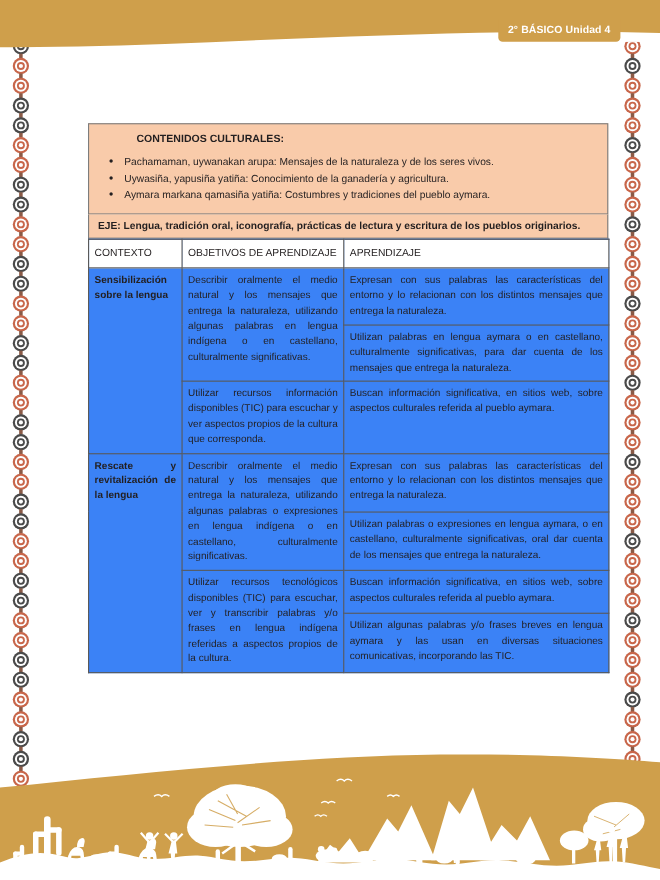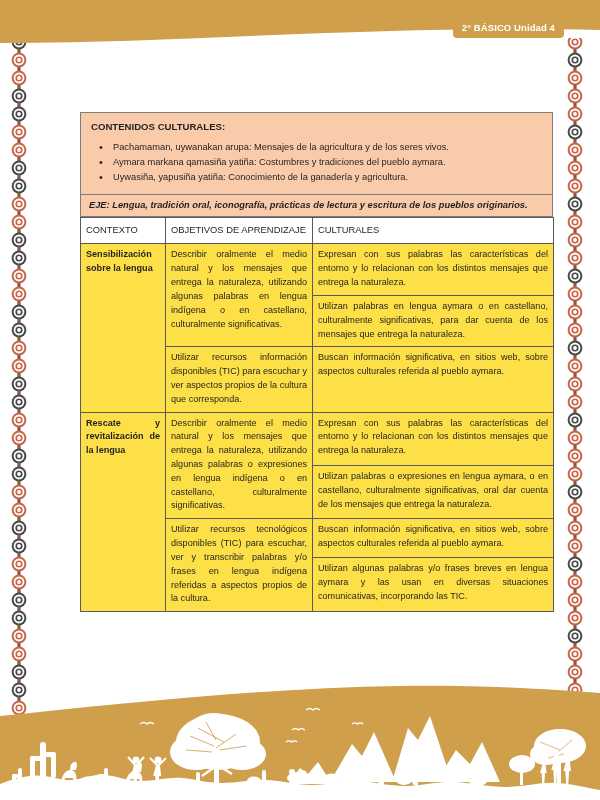--- a/index.html
+++ b/index.html
@@ -76,20 +76,21 @@
     background: #f9cbaa;
     border: 1px solid #7d7d7d;
     padding: 8px 10px 9px 10px;
     box-sizing: border-box;
   }
   .cc-title {
     font-size: 9.6px;
     font-weight: bold;
     color: #231f20;
     margin-bottom: 8px;
+    margin-left: 33px;
   }
   .cc-list {
     margin: 0;
     padding: 0;
     list-style: none;
   }
   .cc-list li {
     font-size: 9.3px;
     color: #231f20;
     line-height: 1.62;
@@ -109,30 +110,29 @@
   
   .eje-bar {
     background: #f9cbaa;
     border: 1px solid #7d7d7d;
     border-top: none;
     padding: 5px 8px 6px 8px;
     box-sizing: border-box;
     font-size: 9.3px;
     color: #231f20;
     font-weight: bold;
-    font-style: italic;
   }
   .eje-bar .eje-label { font-weight: bold; }
 
   
   table.oa-table {
     border-collapse: collapse;
     width: 473px;
     table-layout: fixed;
-    background: #fde047;
+    background: #3b82f6;
   }
   table.oa-table col.c-ctx  { width: 85px;  }
   table.oa-table col.c-obj  { width: 147px; }
   table.oa-table col.c-ind  { width: 241px; }
 
   table.oa-table th,
   table.oa-table td {
     border: 1px solid #595959;
     vertical-align: top;
     padding: 4px 5px 5px 5px;
@@ -257,46 +257,46 @@
       <use href="#quad2" y="652"></use>
     </svg>
   </div>
 
   <div class="content">
 
     <div class="cc-box">
       <div class="cc-title">CONTENIDOS CULTURALES:</div>
       <ul class="cc-list">
         <li>
-          <span class="term">Pachamaman, uywanakan arupa</span><span>: Mensajes de la agricultura y de los seres vivos.</span>
+          <span class="term">Pachamaman, uywanakan arupa</span><span>: Mensajes de la naturaleza y de los seres vivos.</span>
+        </li>
+        <li>
+          <span class="term">Uywasiña, yapusiña yatiña</span><span>: Conocimiento de la ganadería y agricultura.</span>
         </li>
         <li>
           <span class="term">Aymara markana qamasiña yatiña</span><span>: Costumbres y tradiciones del pueblo aymara.</span>
-        </li>
-        <li>
-          <span class="term">Uywasiña, yapusiña yatiña</span><span>: Conocimiento de la ganadería y agricultura.</span>
         </li>
       </ul>
     </div>
 
     <div class="eje-bar">
       <span class="eje-label">EJE:</span><span> Lengua, tradición oral, iconografía, prácticas de lectura y escritura de los pueblos originarios.</span>
     </div>
 
     <table class="oa-table">
       <colgroup>
         <col class="c-ctx">
           <col class="c-obj">
           <col class="c-ind">
       </colgroup>
       <thead>
         <tr>
           <th>CONTEXTO</th>
           <th>OBJETIVOS DE APRENDIZAJE</th>
-          <th>CULTURALES</th>
+          <th>APRENDIZAJE</th>
         </tr>
       </thead>
       <tbody>
 
         <tr>
           <td class="ctx" rowspan="3">Sensibilización sobre la lengua</td>
           <td class="justify" rowspan="2">Describir oralmente el medio natural y los mensajes que entrega la naturaleza, utilizando algunas palabras en lengua indígena o en castellano, culturalmente significativas.</td>
           <td class="justify">Expresan con sus palabras las características del entorno y lo relacionan con los distintos mensajes que entrega la naturaleza.</td>
         </tr>
         <tr>

